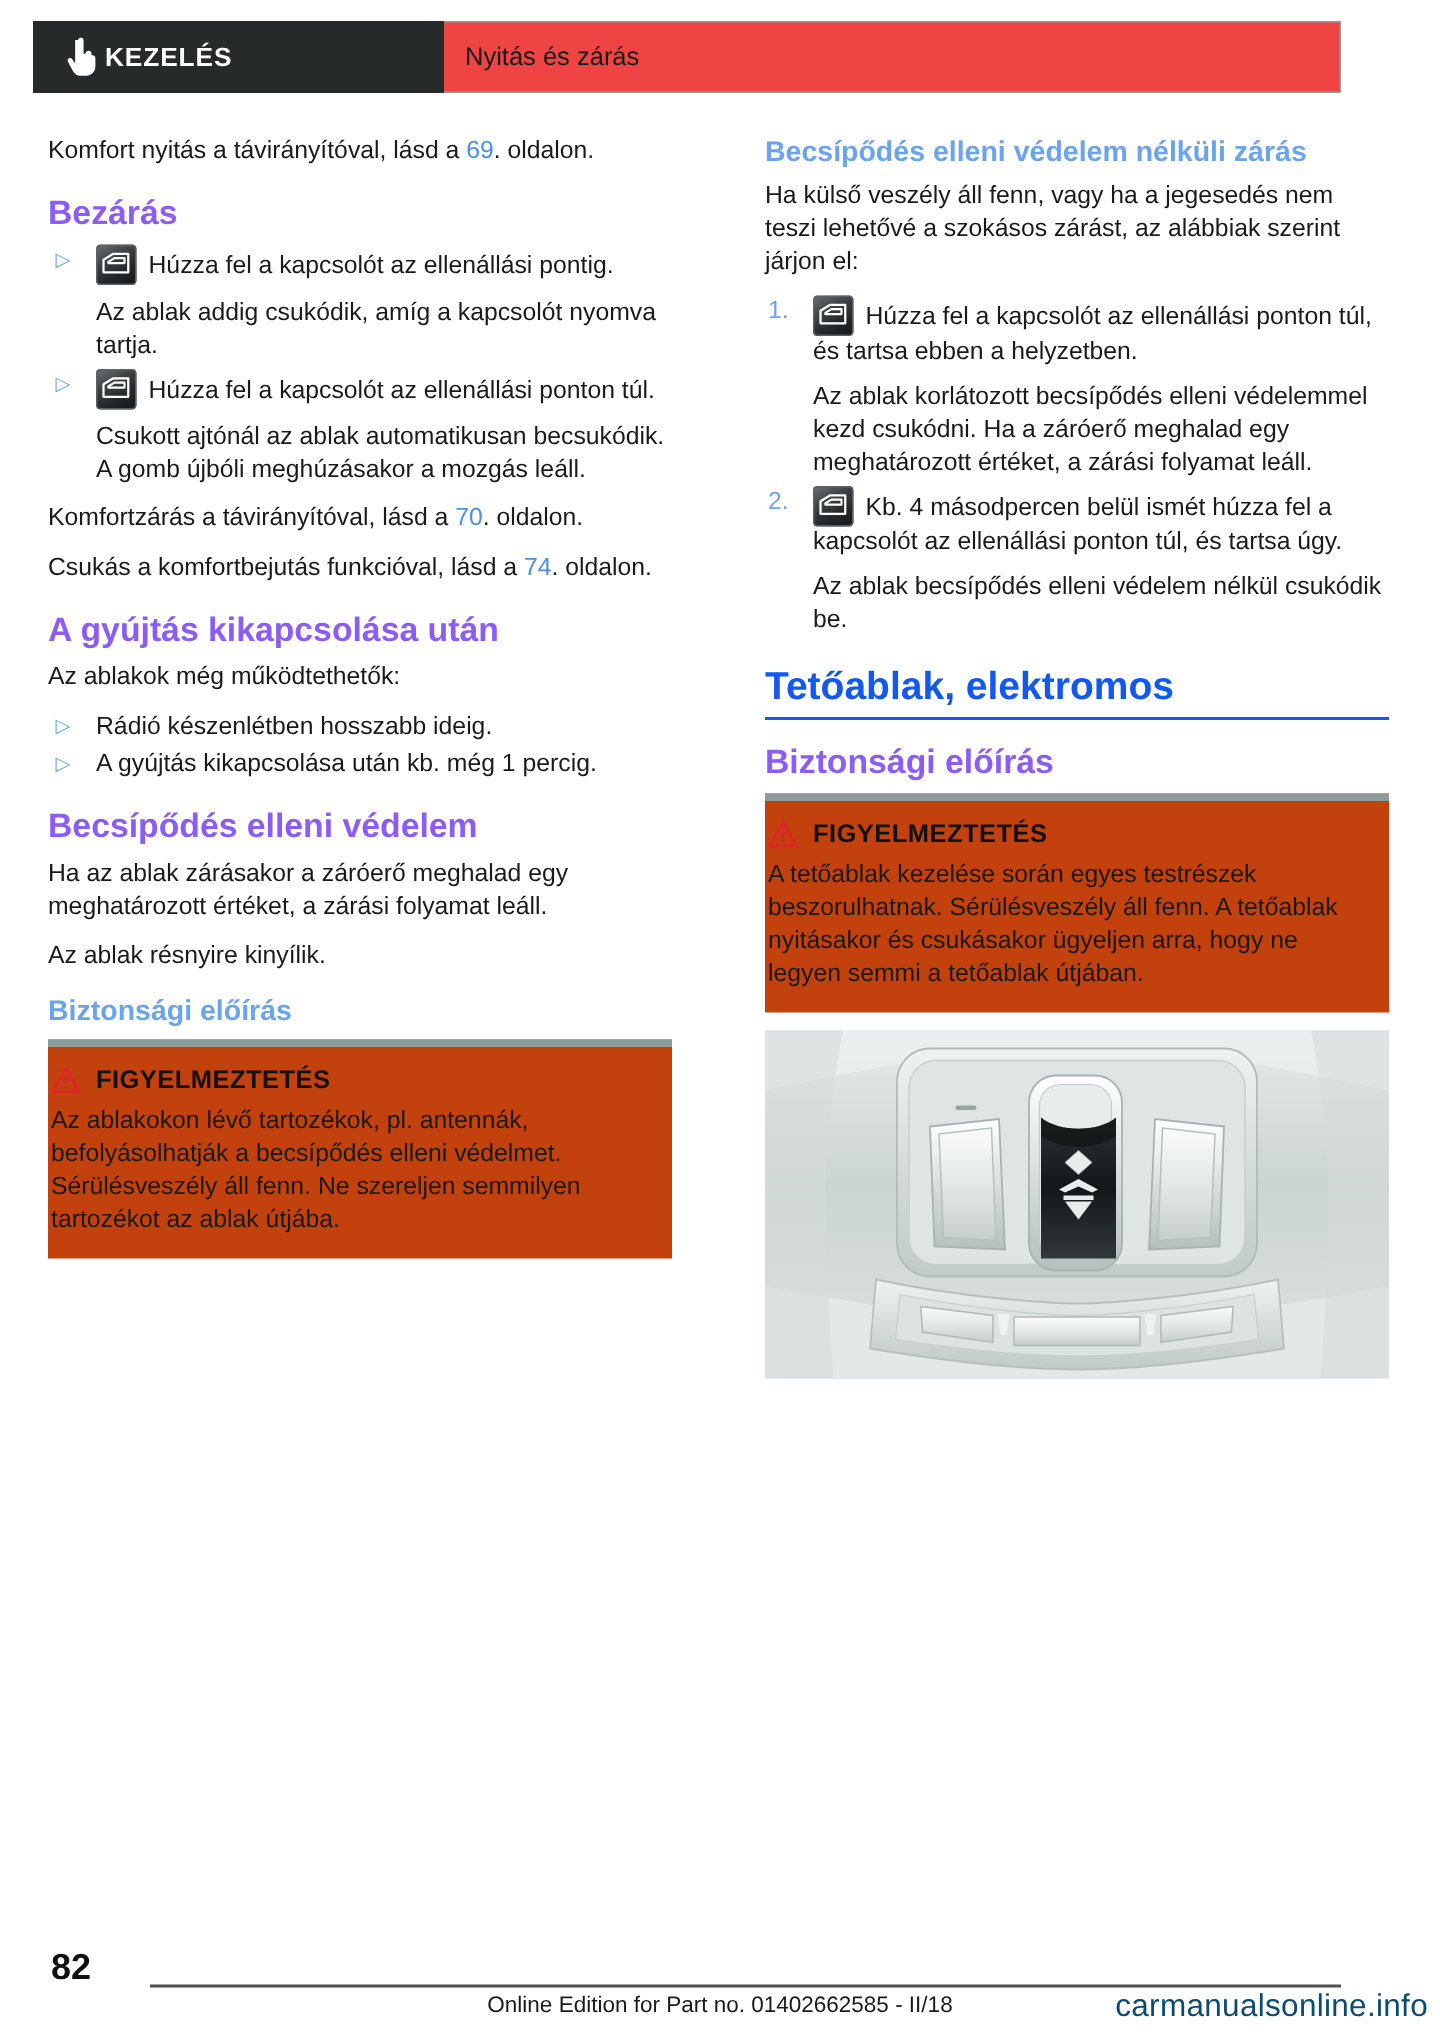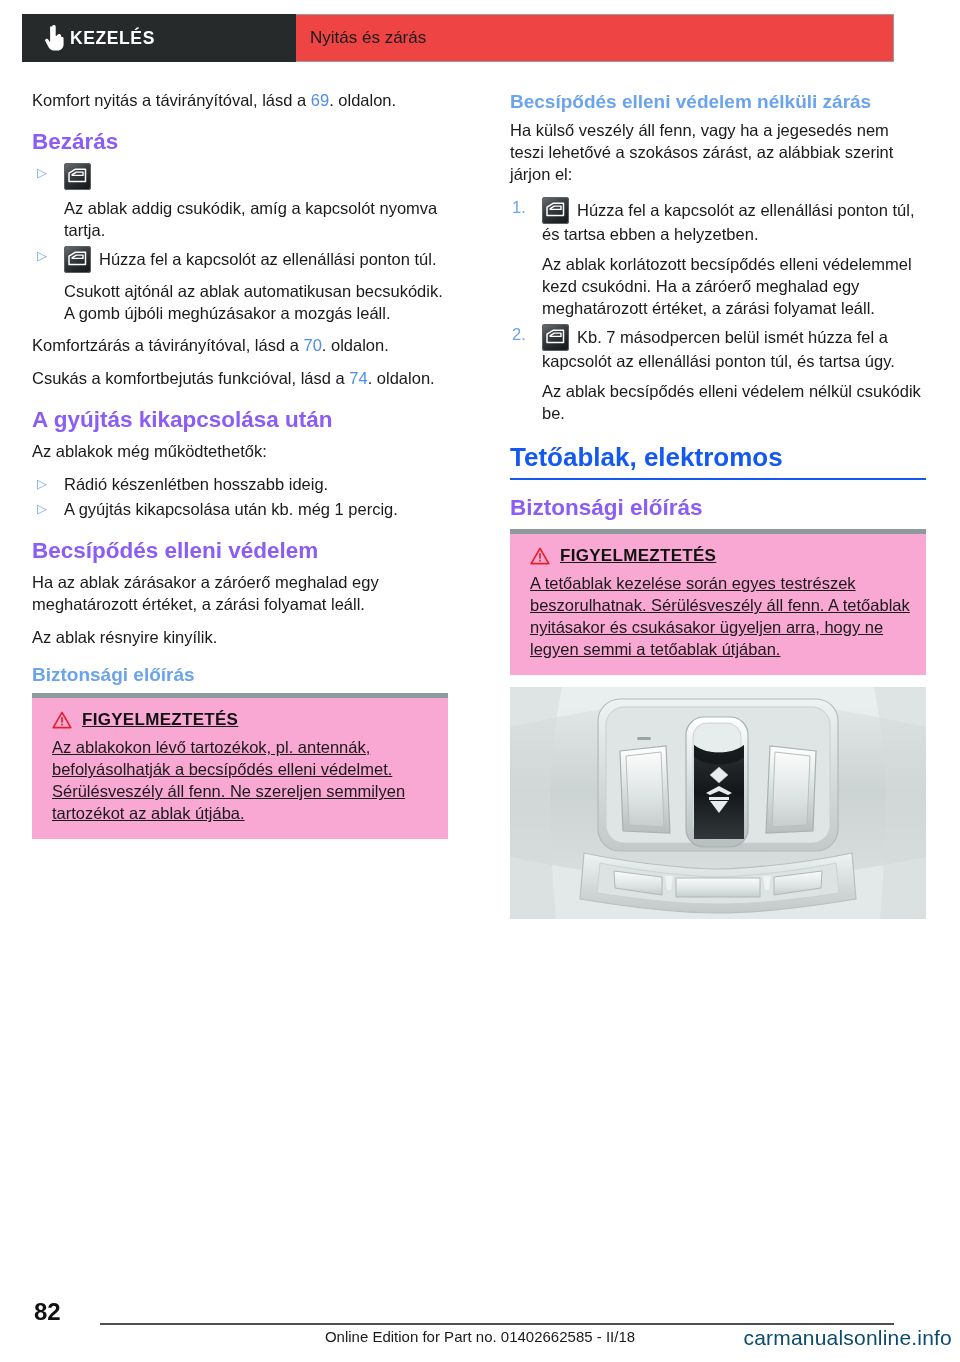--- a/index.html
+++ b/index.html
@@ -152,26 +152,25 @@
     margin-right: 8px;
     border-radius: 3px;
     background: linear-gradient(150deg, #6d7276 0%, #3b4043 38%, #222628 70%, #14171a 100%);
     position: relative;
     box-shadow: inset 0 0 0 1px #5b6165;
   }
   .door-icon svg { position: absolute; left: 3px; top: 4px; }
 
   
   .warnbox {
-    background: #f9a8d4;
+    background: #c2410c;
     border-top: 5px solid #8d9c9a;
-    padding: 12px 14px 14px 20px;
+    padding: 12px 14px 14px 2px;
     box-sizing: border-box;
     margin: 6px 0 10px 0;
-    text-decoration: underline;
   }
   .warnbox-head {
     display: flex;
     align-items: center;
     gap: 10px;
     margin-bottom: 7px;
   }
   .warn-tri { width: 20px; height: 18px; display: block; flex: none; }
   .warnbox-title {
     font-size: 17px;
@@ -264,21 +263,21 @@
     <h2 class="sec">Bezárás</h2>
 
     <ul class="arrow">
       <li>
         <span class="marker">▷</span>
         <span class="door-icon">
           <svg width="21" height="19" viewBox="0 0 21 19">
             <path fill="none" stroke="#ffffff" stroke-width="1.5" stroke-linejoin="round" d="M2 14.5 L2 6.2 L8.5 2.2 L18.5 2.2 L18.5 14.5 Z"></path>
             <path fill="none" stroke="#ffffff" stroke-width="1.4" stroke-linejoin="round" d="M5.2 7.6 L9.3 5.1 L16 5.1 L16 8.4 L5.2 8.4 Z"></path>
           </svg>
-        </span>
+        </span><span>Húzza fel a kapcsolót az ellenállási pontig.</span>
         <span class="cont">Az ablak addig csukódik, amíg a kapcsolót nyomva tartja.</span>
       </li>
       <li>
         <span class="marker">▷</span>
         <span class="door-icon">
           <svg width="21" height="19" viewBox="0 0 21 19">
             <path fill="none" stroke="#ffffff" stroke-width="1.5" stroke-linejoin="round" d="M2 14.5 L2 6.2 L8.5 2.2 L18.5 2.2 L18.5 14.5 Z"></path>
             <path fill="none" stroke="#ffffff" stroke-width="1.4" stroke-linejoin="round" d="M5.2 7.6 L9.3 5.1 L16 5.1 L16 8.4 L5.2 8.4 Z"></path>
           </svg>
         </span><span>Húzza fel a kapcsolót az ellenállási ponton túl.</span>
@@ -341,21 +340,21 @@
         </span><span>Húzza fel a kapcsolót az ellenállási ponton túl, és tartsa ebben a helyzetben.</span>
         <span class="cont">Az ablak korlátozott becsípődés elleni védelemmel kezd csukódni. Ha a záróerő meghalad egy meghatározott értéket, a zárási folyamat leáll.</span>
       </li>
       <li>
         <span class="marker">2.</span>
         <span class="door-icon">
           <svg width="21" height="19" viewBox="0 0 21 19">
             <path fill="none" stroke="#ffffff" stroke-width="1.5" stroke-linejoin="round" d="M2 14.5 L2 6.2 L8.5 2.2 L18.5 2.2 L18.5 14.5 Z"></path>
             <path fill="none" stroke="#ffffff" stroke-width="1.4" stroke-linejoin="round" d="M5.2 7.6 L9.3 5.1 L16 5.1 L16 8.4 L5.2 8.4 Z"></path>
           </svg>
-        </span><span>Kb. 7 másodpercen belül ismét húzza fel a kapcsolót az ellenállási ponton túl, és tartsa úgy.</span>
+        </span><span>Kb. 4 másodpercen belül ismét húzza fel a kapcsolót az ellenállási ponton túl, és tartsa úgy.</span>
         <span class="cont">Az ablak becsípődés elleni védelem nélkül csukódik be.</span>
       </li>
     </ol>
 
     <h1 class="chapter">Tetőablak, elektromos</h1>
     <h2 class="sec tight">Biztonsági előírás</h2>
 
     <div class="warnbox">
       <div class="warnbox-head">
         <span>

